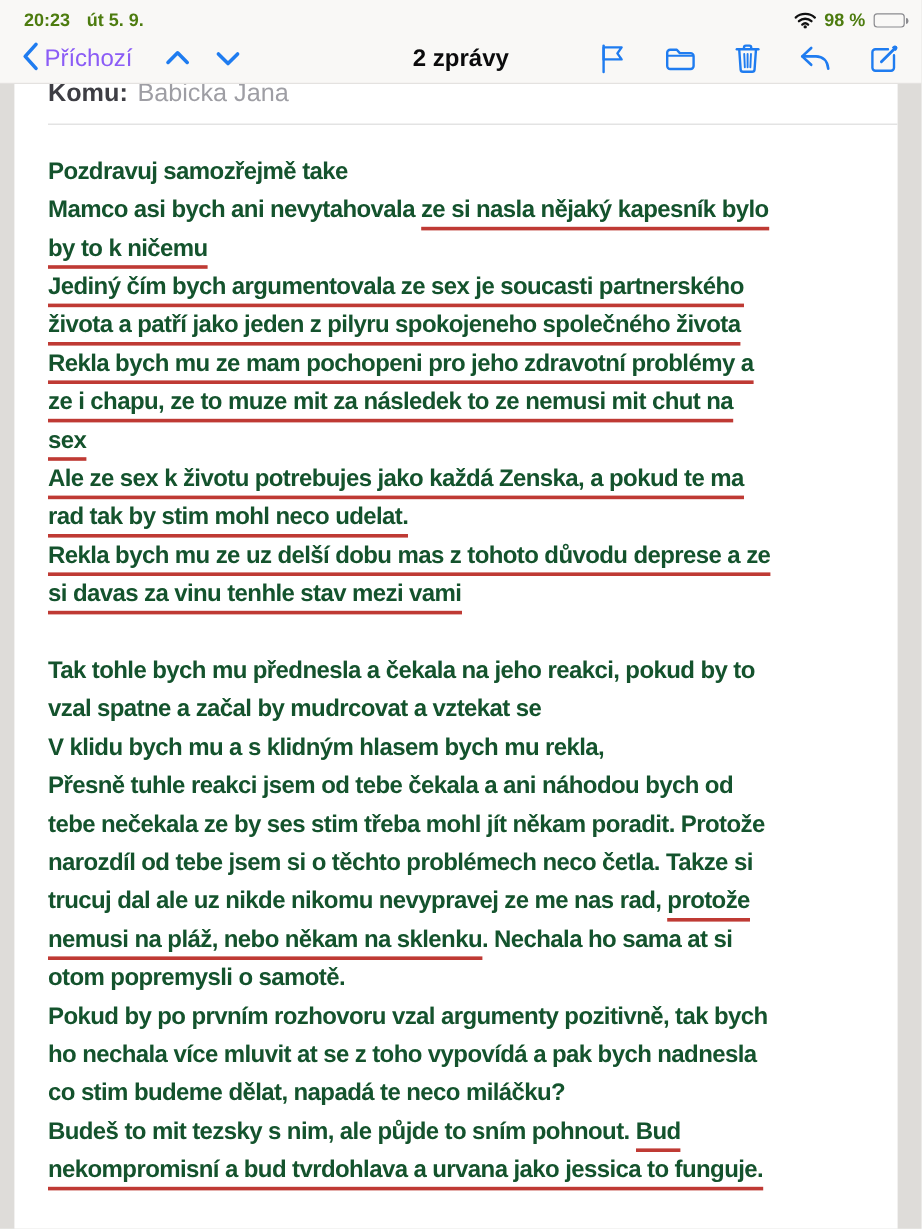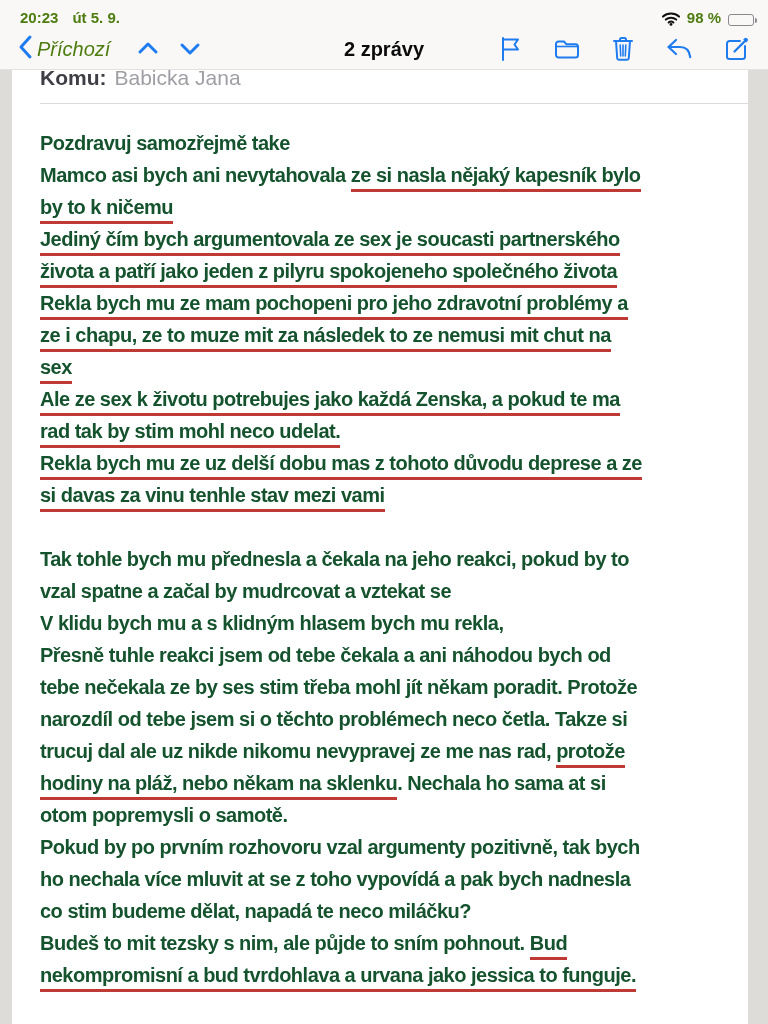--- a/index.html
+++ b/index.html
@@ -14,36 +14,36 @@
     position: absolute; top: 0; left: 0; right: 0; height: 70px;
     background: #f9f8f6;
     border-bottom: 1px solid #e4e2e0;
     z-index: 5;
   }
   .status-bar {
     height: 28px; display: flex; align-items: center;
     padding: 6px 14px 0 20px; font-size: 15px; font-weight: bold; color: #4d7c0f;
   }
   .status-left { display: flex; gap: 14px; }
-  .status-right { margin-left: auto; display: flex; align-items: flex-end; gap: 7px; }
+  .status-right { margin-left: auto; display: flex; align-items: center; gap: 7px; }
   .wifi-icon svg { display: block; }
   .battery-shell {
     width: 26px; height: 12px; border: 1px solid #8a8a8e; border-radius: 3px;
     position: relative; padding: 1px;
   }
   .battery-fill { height: 100%; width: 93%; background: #111; border-radius: 1.5px; }
   .battery-tip {
     position: absolute; right: -4px; top: 3px; width: 2.5px; height: 5px;
     background: #8a8a8e; border-radius: 0 2px 2px 0;
   }
   .nav-bar {
     height: 42px; display: flex; align-items: center; padding: 0 18px;
     position: relative;
   }
-  .back-group { display: flex; align-items: center; gap: 4px; color: #4d7c0f; cursor: pointer; font-style: italic; }
+  .back-group { display: flex; align-items: center; gap: 4px; color: #8b5cf6; cursor: pointer; }
   .back-label { font-size: 20px; }
   .nav-chevrons { display: flex; gap: 18px; margin-left: 26px; }
   .nav-title {
     position: absolute; left: 0; right: 0; text-align: center;
     font-size: 20px; font-weight: bold; color: #0b0b0c; pointer-events: none;
   }
   .nav-actions { margin-left: auto; display: flex; gap: 30px; align-items: center; z-index: 2; }
   .nav-actions .icon-btn, .nav-chevrons .icon-btn, .back-group { -webkit-tap-highlight-color: transparent; }
   .icon-btn svg { display: block; }
   
@@ -183,21 +183,21 @@
       <div class="line"><span class="rl">Rekla bych mu ze uz delší dobu mas z tohoto důvodu deprese a ze</span></div>
       <div class="line"><span class="rl">si davas za vinu tenhle stav mezi vami </span></div>
       <div class="line blank"></div>
       <div class="line"><span>Tak tohle bych mu přednesla a čekala na jeho reakci, pokud by to</span></div>
       <div class="line"><span>vzal spatne a začal by mudrcovat a vztekat se</span></div>
       <div class="line"><span>V klidu bych mu a s klidným hlasem bych mu rekla,</span></div>
       <div class="line"><span>Přesně tuhle reakci jsem od tebe čekala a ani náhodou bych od</span></div>
       <div class="line"><span>tebe nečekala ze by ses stim třeba mohl jít někam poradit. Protože</span></div>
       <div class="line"><span>narozdíl od tebe jsem si o těchto problémech neco četla. Takze si</span></div>
       <div class="line"><span>trucuj dal ale uz nikde nikomu nevypravej ze me nas rad, </span><span class="rl">protože</span></div>
-      <div class="line"><span class="rl">hodiny na pláž, nebo někam na sklenku</span><span>. Nechala ho sama at si</span></div>
+      <div class="line"><span class="rl">nemusi na pláž, nebo někam na sklenku</span><span>. Nechala ho sama at si</span></div>
       <div class="line"><span>otom popremysli o samotě.</span></div>
       <div class="line"><span>Pokud by po prvním rozhovoru vzal argumenty pozitivně, tak bych</span></div>
       <div class="line"><span>ho nechala více mluvit at se z toho vypovídá a pak bych nadnesla</span></div>
       <div class="line"><span>co stim budeme dělat, napadá te neco miláčku?</span></div>
       <div class="line"><span>Budeš to mit tezsky s nim, ale půjde to sním pohnout. </span><span class="rl">Bud </span></div>
       <div class="line"><span class="rl">nekompromisní a bud tvrdohlava a urvana jako jessica to funguje.</span></div>
     </div>
 </div>
 
 </body></html>

